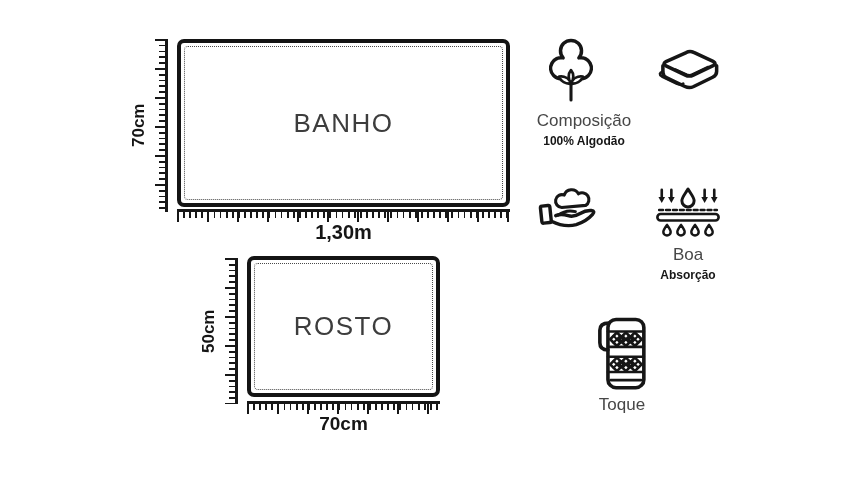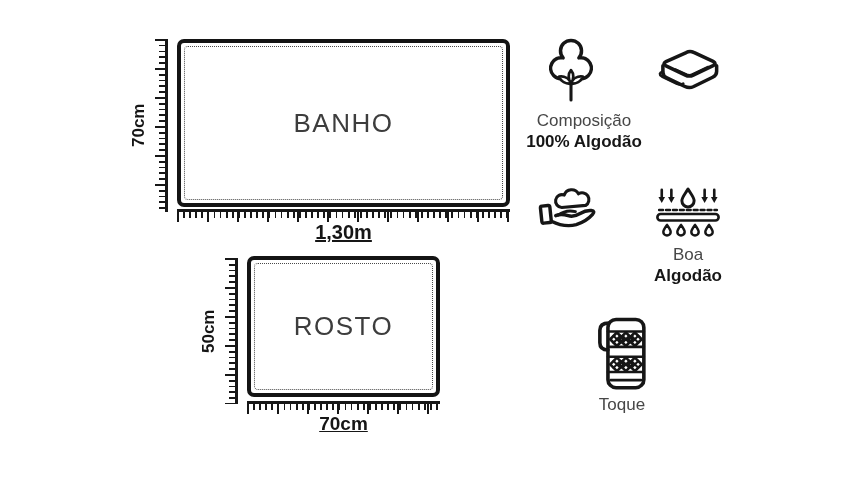--- a/index.html
+++ b/index.html
@@ -22,26 +22,26 @@
     background-position:100% 0,100% 0;}
   .ruler-h{box-sizing:border-box;border-top:3px solid #171717;background-repeat:no-repeat;
     background-image:
       repeating-linear-gradient(to right,#171717 0 1.7px,transparent 1.7px 6.1px),
       repeating-linear-gradient(to right,#171717 0 1.9px,transparent 1.9px 30px);
     background-size:100% 6px,100% 10px;
     background-position:0 0,0 0;}
 
   .dim-v{writing-mode:vertical-rl;transform:rotate(180deg);text-align:center;
          font-weight:bold;font-size:17px;color:#161616;}
-  .dim-h{text-align:center;font-weight:bold;color:#161616;text-decoration:underline;}
+  .dim-h{text-align:center;font-weight:bold;color:#161616;}
 
   
   .f-text{text-align:center;line-height:21px;}
   .f-title{font-size:17px;color:#474747;}
-  .f-value{font-size:17px;font-weight:bold;color:#161616;}
+  .f-value{font-size:12px;font-weight:bold;color:#161616;}
   .icon-svg{display:block;}
   svg *{vector-effect:none;}
 </style>
 </head>
 <body>
 
 <div id="stage">
 
   <div class="abs ruler-v" style="left:154px;top:39px;width:14px;height:173px;"></div>
   <div class="abs dim-v" style="left:129px;top:92px;width:24px;height:66px;">70cm</div>
@@ -113,21 +113,21 @@
     <rect x="5" y="30.5" width="70" height="7.5" rx="3.75" stroke-width="3"></rect>
     <g stroke-width="2.8">
       <path d="M16 43 c-2.6 3.6 -4.2 5.8 -4.2 8 a4.2 4.2 0 0 0 8.4 0 c0 -2.2 -1.6 -4.4 -4.2 -8 z"></path>
       <path d="M32 43 c-2.6 3.6 -4.2 5.8 -4.2 8 a4.2 4.2 0 0 0 8.4 0 c0 -2.2 -1.6 -4.4 -4.2 -8 z"></path>
       <path d="M48 43 c-2.6 3.6 -4.2 5.8 -4.2 8 a4.2 4.2 0 0 0 8.4 0 c0 -2.2 -1.6 -4.4 -4.2 -8 z"></path>
       <path d="M64 43 c-2.6 3.6 -4.2 5.8 -4.2 8 a4.2 4.2 0 0 0 8.4 0 c0 -2.2 -1.6 -4.4 -4.2 -8 z"></path>
     </g>
   </svg>
   <div class="abs f-text" style="left:628px;top:244px;width:120px;">
     <div class="f-title">Boa</div>
-    <div class="f-value">Algodão</div>
+    <div class="f-value">Absorção</div>
   </div>
 
   <svg class="abs icon-svg" style="left:596px;top:315px;" width="58" height="79" viewBox="0 0 64 88" fill="none" stroke="#161616" stroke-width="4" stroke-linecap="round" stroke-linejoin="round">
     <defs>
       <g id="jqm" stroke-width="3">
         <path d="M-7.5 0 L0 -7.5 L7.5 0 L0 7.5 Z"></path>
         <path d="M-3.8 -3.8 L3.8 3.8 M-3.8 3.8 L3.8 -3.8" stroke-width="2.4"></path>
       </g>
     </defs>
     <path d="M14 9 Q4 9 4 17 L4 31 Q4 39 13 39"></path>

